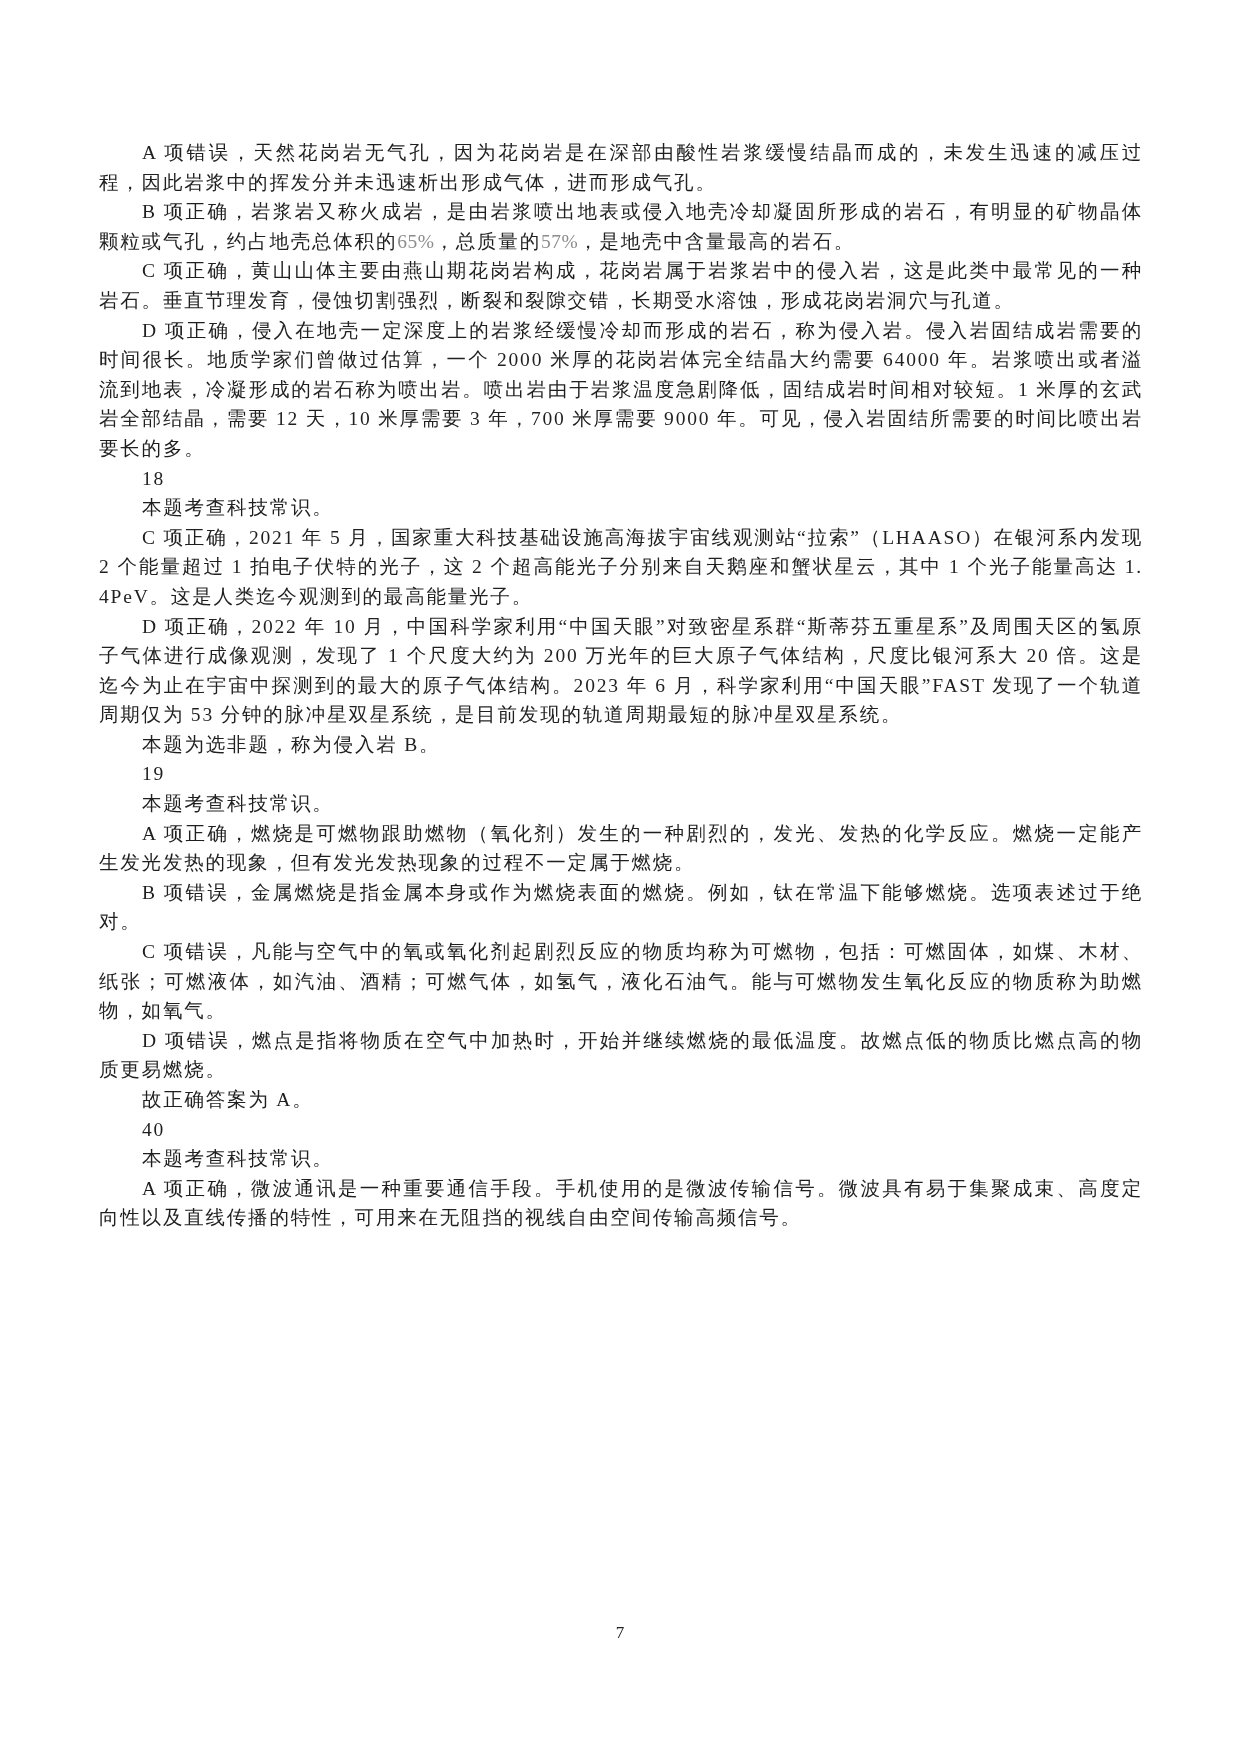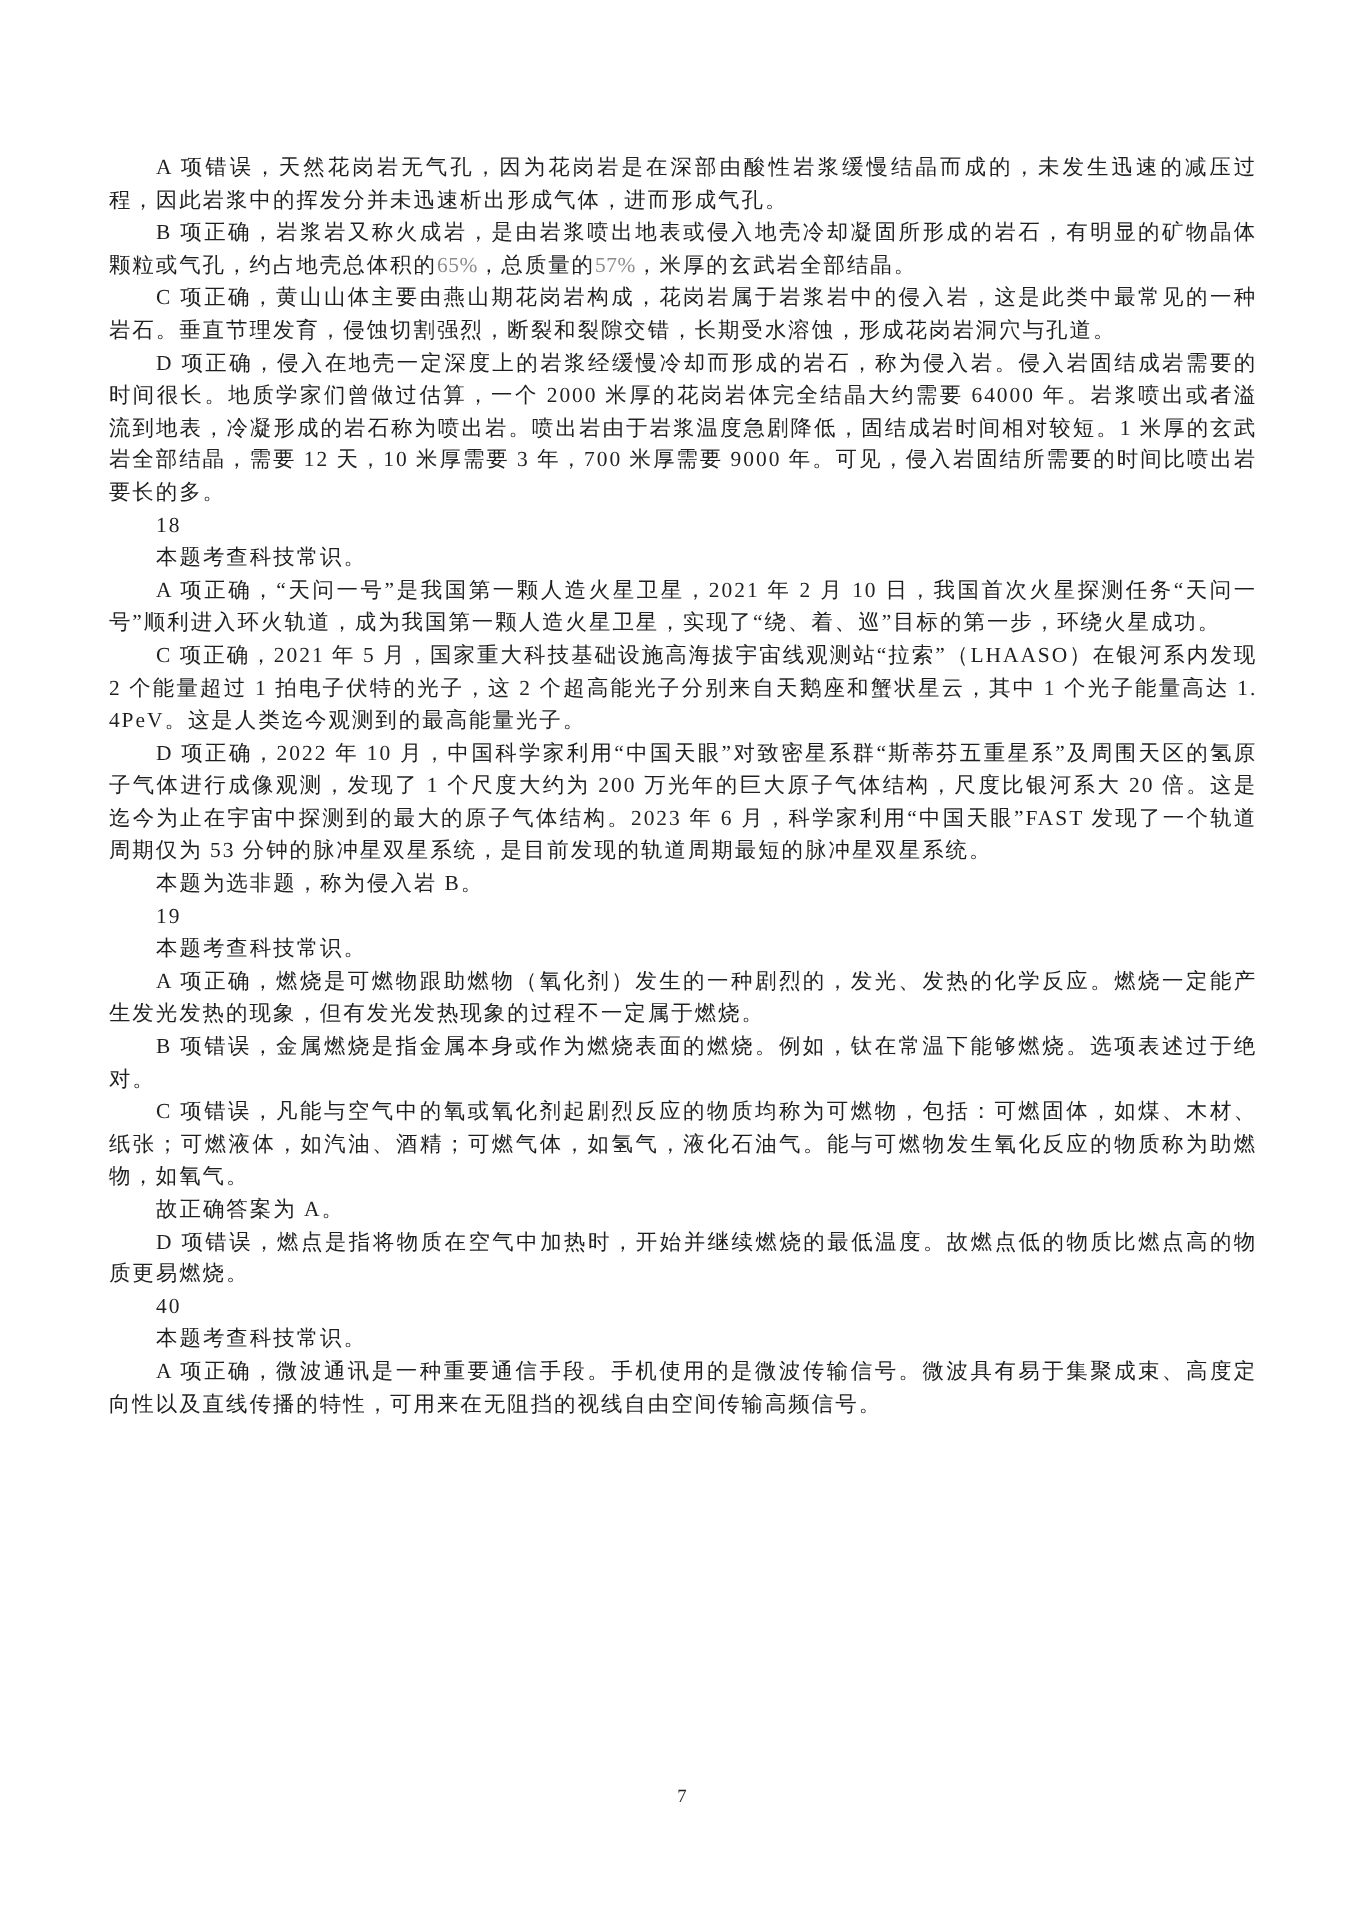--- a/index.html
+++ b/index.html
@@ -50,36 +50,35 @@
     color: var(--text-color);
     font-family: "Liberation Serif", "DejaVu Serif", serif;
   }
 </style>
 </head>
 <body>
 
 <div class="page">
   <div class="content">
       <div class="para"><span>A 项错误，天然花岗岩无气孔，因为花岗岩是在深部由酸性岩浆缓慢结晶而成的，未发生迅速的减压过程，因此岩浆中的挥发分并未迅速析出形成气体，进而形成气孔。</span></div>
-      <div class="para"><span>B 项正确，岩浆岩又称火成岩，是由岩浆喷出地表或侵入地壳冷却凝固所形成的岩石，有明显的矿物晶体颗粒或气孔，约占地壳总体积的</span><span class="gray">65%</span><span>，总质量的</span><span class="gray">57%</span><span>，米厚的玄武岩全部结晶。</span></div>
+      <div class="para"><span>B 项正确，岩浆岩又称火成岩，是由岩浆喷出地表或侵入地壳冷却凝固所形成的岩石，有明显的矿物晶体颗粒或气孔，约占地壳总体积的</span><span class="gray">65%</span><span>，总质量的</span><span class="gray">57%</span><span>，是地壳中含量最高的岩石。</span></div>
       <div class="para"><span>C 项正确，黄山山体主要由燕山期花岗岩构成，花岗岩属于岩浆岩中的侵入岩，这是此类中最常见的一种岩石。垂直节理发育，侵蚀切割强烈，断裂和裂隙交错，长期受水溶蚀，形成花岗岩洞穴与孔道。</span></div>
       <div class="para"><span>D 项正确，侵入在地壳一定深度上的岩浆经缓慢冷却而形成的岩石，称为侵入岩。侵入岩固结成岩需要的时间很长。地质学家们曾做过估算，一个 2000 米厚的花岗岩体完全结晶大约需要 64000 年。岩浆喷出或者溢流到地表，冷凝形成的岩石称为喷出岩。喷出岩由于岩浆温度急剧降低，固结成岩时间相对较短。1 米厚的玄武岩全部结晶，需要 12 天，10 米厚需要 3 年，700 米厚需要 9000 年。可见，侵入岩固结所需要的时间比喷出岩要长的多。</span></div>
       <div class="para"><span>18</span></div>
       <div class="para"><span>本题考查科技常识。</span></div>
-      <div class="para"><span>A 项正确，“天问一号”是我国第一颗人造火星卫星，2021 年 2 月 10 日，我国首次火星探测任务“天问一号”顺利进入环火轨道，成为我国第一颗人造火星卫星，实现了“绕、着、巡”目标的第一步，环绕火星成功。</span></div>
       <div class="para"><span>C 项正确，2021 年 5 月，国家重大科技基础设施高海拔宇宙线观测站“拉索”（LHAASO）在银河系内发现 2 个能量超过 1 拍电子伏特的光子，这 2 个超高能光子分别来自天鹅座和蟹状星云，其中 1 个光子能量高达 1.4PeV。这是人类迄今观测到的最高能量光子。</span></div>
       <div class="para"><span>D 项正确，2022 年 10 月，中国科学家利用“中国天眼”对致密星系群“斯蒂芬五重星系”及周围天区的氢原子气体进行成像观测，发现了 1 个尺度大约为 200 万光年的巨大原子气体结构，尺度比银河系大 20 倍。这是迄今为止在宇宙中探测到的最大的原子气体结构。2023 年 6 月，科学家利用“中国天眼”FAST 发现了一个轨道周期仅为 53 分钟的脉冲星双星系统，是目前发现的轨道周期最短的脉冲星双星系统。</span></div>
       <div class="para"><span>本题为选非题，称为侵入岩 B。</span></div>
       <div class="para"><span>19</span></div>
       <div class="para"><span>本题考查科技常识。</span></div>
       <div class="para"><span>A 项正确，燃烧是可燃物跟助燃物（氧化剂）发生的一种剧烈的，发光、发热的化学反应。燃烧一定能产生发光发热的现象，但有发光发热现象的过程不一定属于燃烧。</span></div>
       <div class="para"><span>B 项错误，金属燃烧是指金属本身或作为燃烧表面的燃烧。例如，钛在常温下能够燃烧。选项表述过于绝对。</span></div>
       <div class="para"><span>C 项错误，凡能与空气中的氧或氧化剂起剧烈反应的物质均称为可燃物，包括：可燃固体，如煤、木材、纸张；可燃液体，如汽油、酒精；可燃气体，如氢气，液化石油气。能与可燃物发生氧化反应的物质称为助燃物，如氧气。</span></div>
+      <div class="para"><span>D 项错误，燃点是指将物质在空气中加热时，开始并继续燃烧的最低温度。故燃点低的物质比燃点高的物质更易燃烧。</span></div>
       <div class="para"><span>故正确答案为 A。</span></div>
-      <div class="para"><span>D 项错误，燃点是指将物质在空气中加热时，开始并继续燃烧的最低温度。故燃点低的物质比燃点高的物质更易燃烧。</span></div>
       <div class="para"><span>40</span></div>
       <div class="para"><span>本题考查科技常识。</span></div>
       <div class="para"><span>A 项正确，微波通讯是一种重要通信手段。手机使用的是微波传输信号。微波具有易于集聚成束、高度定向性以及直线传播的特性，可用来在无阻挡的视线自由空间传输高频信号。</span></div>
     </div>
   <div class="page-footer">
     <span>7</span>
   </div>
 </div>
 
 </body></html>

